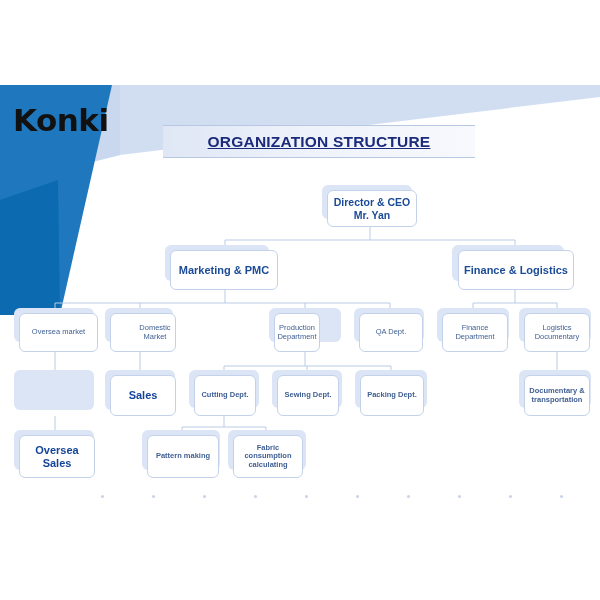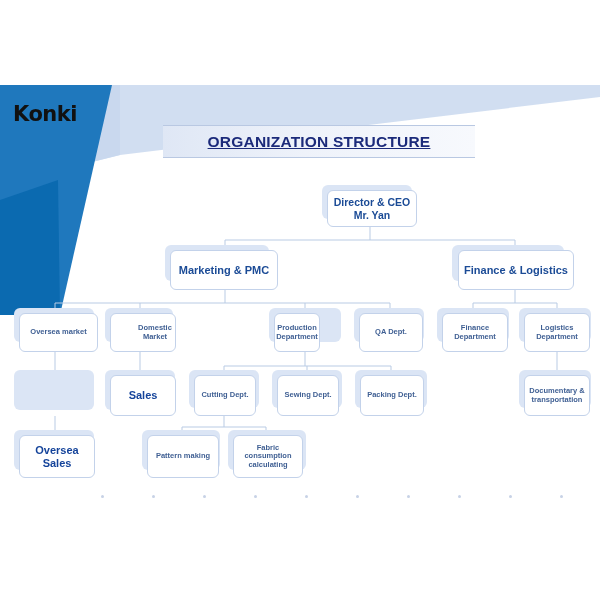--- a/index.html
+++ b/index.html
@@ -29,21 +29,21 @@
     left: 0;
     top: 0;
     width: 600px;
     height: 418px;
     pointer-events: none;
   }
   .logo {
     position: absolute;
     left: 13px;
     top: 17px;
-    font-size: 21px;
+    font-size: 31px;
     font-weight: bold;
     color: #111111;
     letter-spacing: -0.5px;
     font-family: "DejaVu Sans", sans-serif;
     z-index: 5;
   }
   
   .title-plate {
     position: absolute;
     left: 163px;
@@ -102,21 +102,21 @@
   
   .shadow {
     position: absolute;
     background: #dbe5f5;
     border-radius: 6px;
     z-index: 2;
   }
   
   .lv1 { font-size: 10.5px; font-weight: bold; color: #1b4b96; align-items: center; }
   .lv2 { font-size: 11px;   font-weight: bold; color: #1b4b96; }
-  .lv3 { font-size: 7.5px;  font-weight: bold; color: #3f5f93; }
+  .lv3 { font-size: 7.5px;  font-weight: normal; color: #3f5f93; }
   .lv4 { font-size: 7.5px;  font-weight: bold; color: #3f5f93; }
   .big { font-size: 11px; font-weight: bold; color: #14439a; }
   .dots { position: absolute; z-index: 3; }
   .dot {
     position: absolute;
     width: 3px; height: 3px;
     background: #c7d2e6;
     border-radius: 50%;
   }
 </style>
@@ -217,21 +217,21 @@
       <span class="lbl">QA  Dept.</span>
     </div>
 
     <div class="shadow" style="left:437px; top:223px; width:72px; height:34px;"></div>
     <div class="node lv3" style="left:442px; top:228px; width:66px; height:39px;">
       <span class="lbl">Finance Department</span>
     </div>
 
     <div class="shadow" style="left:519px; top:223px; width:72px; height:34px;"></div>
     <div class="node lv3" style="left:524px; top:228px; width:66px; height:39px;">
-      <span class="lbl">Logistics Department</span>
+      <span class="lbl">Logistics Documentary</span>
     </div>
 
     <div class="shadow" style="left:14px; top:285px; width:80px; height:40px;"></div>
 
     <div class="shadow" style="left:105px; top:285px; width:70px; height:40px;"></div>
     <div class="node lv4 big" style="left:110px; top:290px; width:66px; height:41px;">
       <span class="lbl">Sales</span>
     </div>
 
     <div class="shadow" style="left:189px; top:285px; width:70px; height:38px;"></div>

